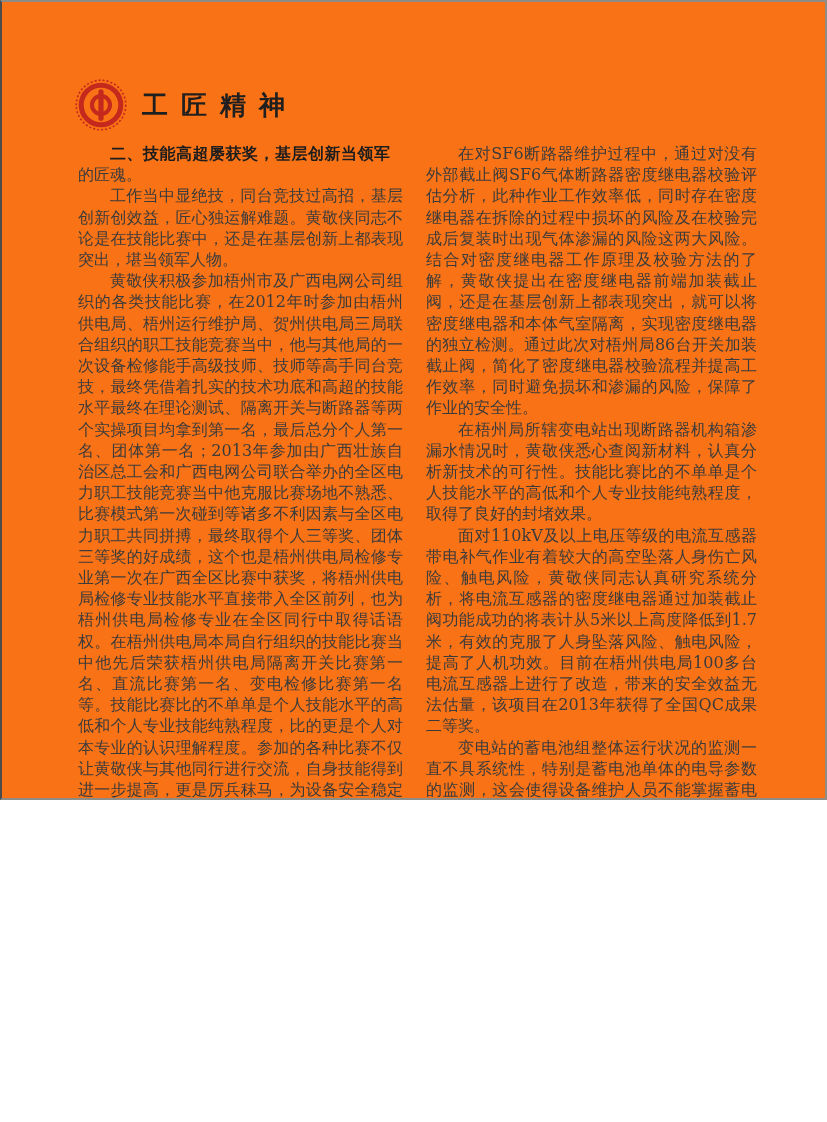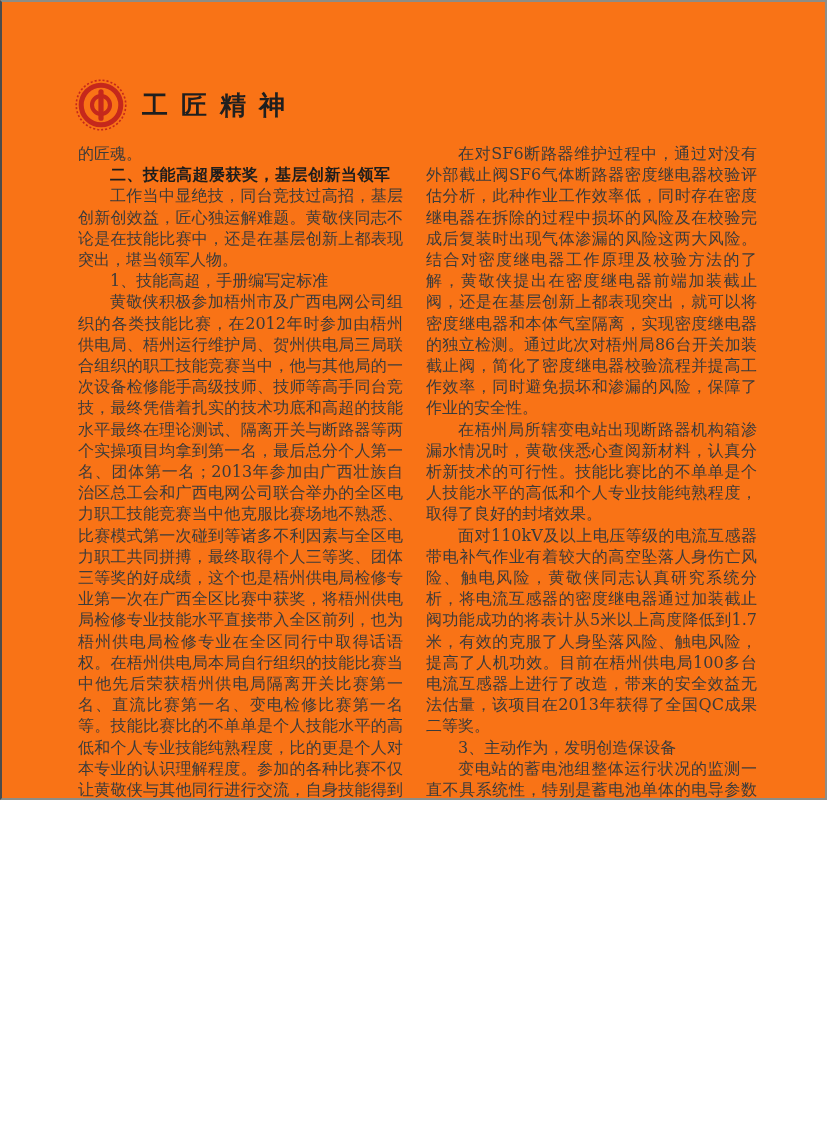--- a/index.html
+++ b/index.html
@@ -56,29 +56,27 @@
         <circle cx="30" cy="30" r="22" stroke-width="5.6"></circle>
         <circle cx="30" cy="30" r="10" stroke-width="4.6"></circle>
       </g>
       <rect x="27.1" y="12.5" width="5.8" height="35" rx="2.9" fill="currentColor"></rect>
     </svg>
   </div>
 
   <div class="mag-title">工匠精神</div>
 
   <div class="column col-left">
+      <p class="blk heading">二、技能高超屡获奖，基层创新当领军</p>
       <p class="blk cont">的匠魂。</p>
-      <p class="blk heading">二、技能高超屡获奖，基层创新当领军</p>
       <p class="blk para">工作当中显绝技，同台竞技过高招，基层创新创效益，匠心独运解难题。黄敬侠同志不论是在技能比赛中，还是在基层创新上都表现突出，堪当领军人物。</p>
-      <p class="blk subheading">1、技能高超，手册编写定标准</p>
       <p class="blk para">黄敬侠积极参加梧州市及广西电网公司组织的各类技能比赛，在2012年时参加由梧州供电局、梧州运行维护局、贺州供电局三局联合组织的职工技能竞赛当中，他与其他局的一次设备检修能手高级技师、技师等高手同台竞技，最终凭借着扎实的技术功底和高超的技能水平最终在理论测试、隔离开关与断路器等两个实操项目均拿到第一名，最后总分个人第一名、团体第一名；2013年参加由广西壮族自治区总工会和广西电网公司联合举办的全区电力职工技能竞赛当中他克服比赛场地不熟悉、比赛模式第一次碰到等诸多不利因素与全区电力职工共同拼搏，最终取得个人三等奖、团体三等奖的好成绩，这个也是梧州供电局检修专业第一次在广西全区比赛中获奖，将梧州供电局检修专业技能水平直接带入全区前列，也为梧州供电局检修专业在全区同行中取得话语权。在梧州供电局本局自行组织的技能比赛当中他先后荣获梧州供电局隔离开关比赛第一名、直流比赛第一名、变电检修比赛第一名等。技能比赛比的不单单是个人技能水平的高低和个人专业技能纯熟程度，比的更是个人对本专业的认识理解程度。参加的各种比赛不仅让黄敬侠与其他同行进行交流，自身技能得到进一步提高，更是厉兵秣马，为设备安全稳定运行做足准备，时刻准备着接受紧急任务。</p>
     </div>
   <div class="column col-right">
       <p class="blk para">在对SF6断路器维护过程中，通过对没有外部截止阀SF6气体断路器密度继电器校验评估分析，此种作业工作效率低，同时存在密度继电器在拆除的过程中损坏的风险及在校验完成后复装时出现气体渗漏的风险这两大风险。结合对密度继电器工作原理及校验方法的了解，黄敬侠提出在密度继电器前端加装截止阀，还是在基层创新上都表现突出，就可以将密度继电器和本体气室隔离，实现密度继电器的独立检测。通过此次对梧州局86台开关加装截止阀，简化了密度继电器校验流程并提高工作效率，同时避免损坏和渗漏的风险，保障了作业的安全性。</p>
       <p class="blk para">在梧州局所辖变电站出现断路器机构箱渗漏水情况时，黄敬侠悉心查阅新材料，认真分析新技术的可行性。技能比赛比的不单单是个人技能水平的高低和个人专业技能纯熟程度，取得了良好的封堵效果。</p>
       <p class="blk para">面对110kV及以上电压等级的电流互感器带电补气作业有着较大的高空坠落人身伤亡风险、触电风险，黄敬侠同志认真研究系统分析，将电流互感器的密度继电器通过加装截止阀功能成功的将表计从5米以上高度降低到1.7米，有效的克服了人身坠落风险、触电风险，提高了人机功效。目前在梧州供电局100多台电流互感器上进行了改造，带来的安全效益无法估量，该项目在2013年获得了全国QC成果二等奖。</p>
-      <p class="blk subheading">3、主动作为，发明创造保设备</p>
       <p class="blk para">变电站的蓄电池组整体运行状况的监测一直不具系统性，特别是蓄电池单体的电导参数的监测，这会使得设备维护人员不能掌握蓄电池组的运行情况，不清楚蓄电池组运行是否存在隐患。黄敬侠同志主动作为，参与的广西电网公司科技项目《基于电导技术的蓄电池容量在线监测系统》可行性研究，并承担了此项目在220kV平浪变电站第一套蓄电池组的实施。监测系统安装调试，试运行至今均良好，该系统能为用户实现在局域网范围内实时监控蓄电池的电压、电流、电导等参数，为提高电力系统后备直流电源的可靠性提出了一条新路径。</p>
     </div>
 
   <div class="page-number">6</div>
 
 </div>
 
 </body></html>

